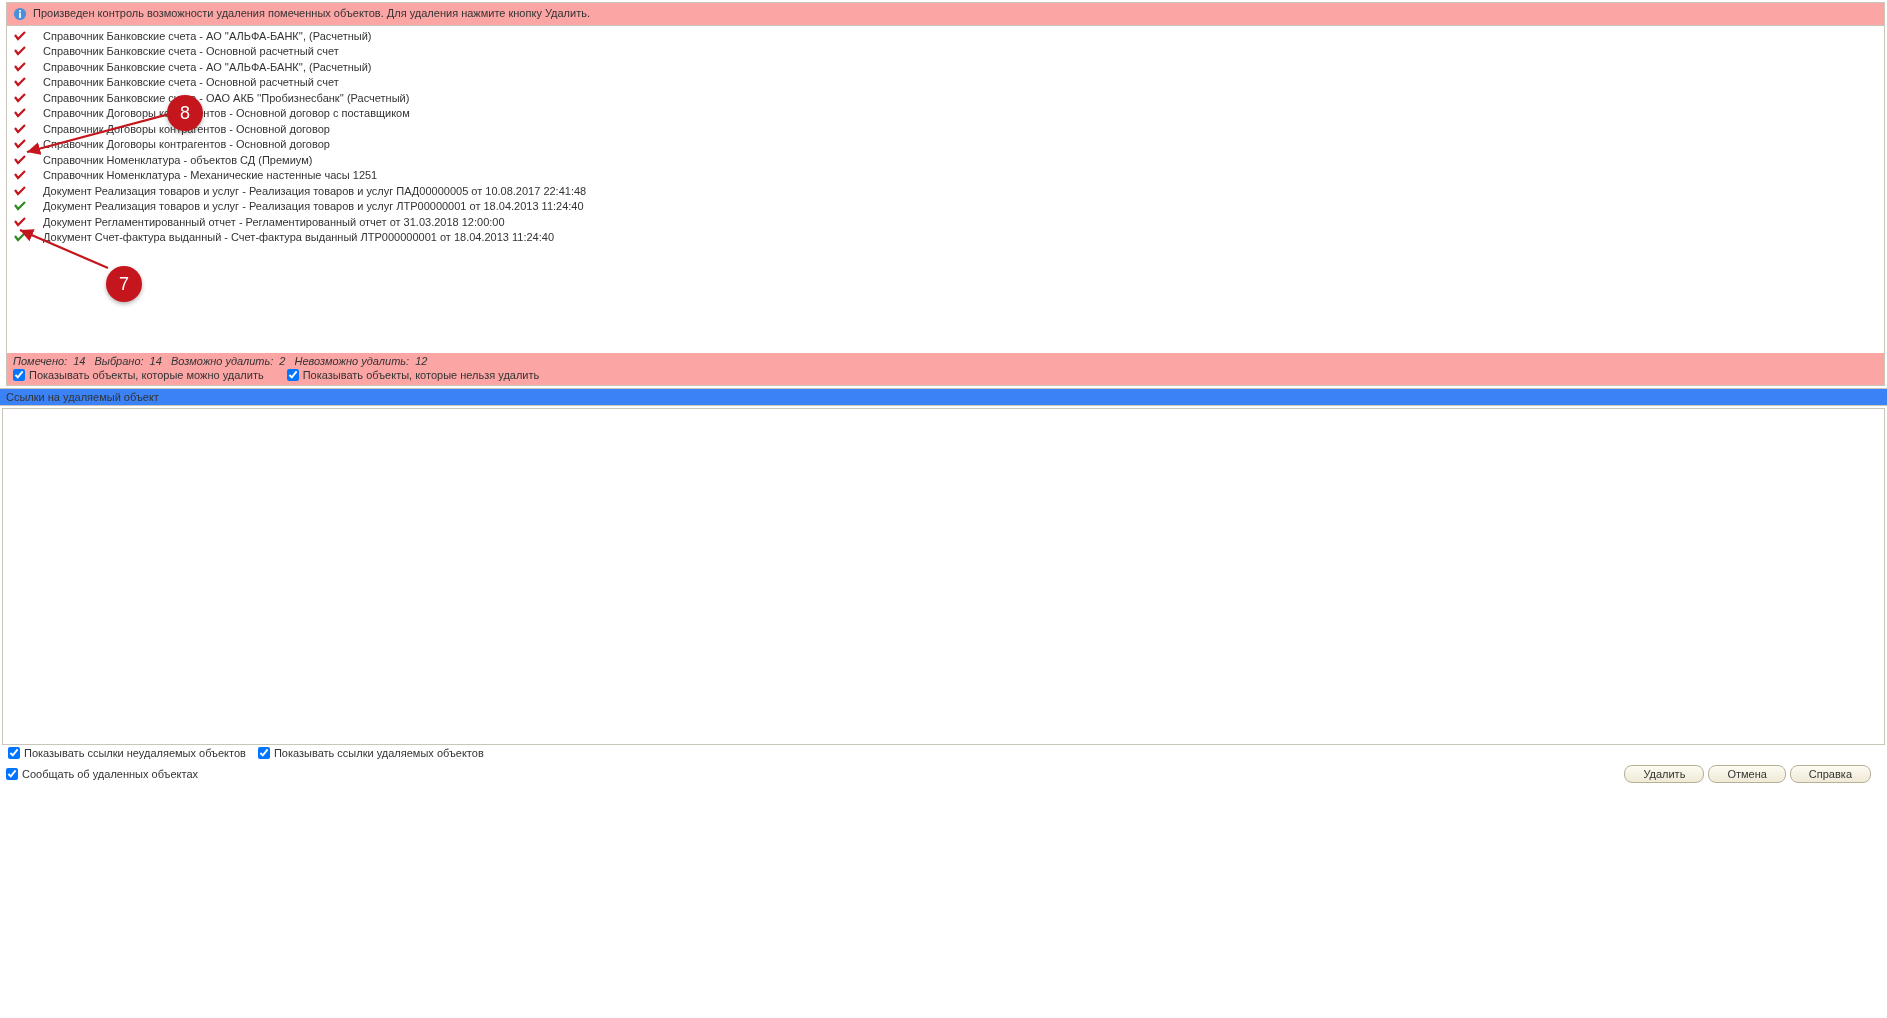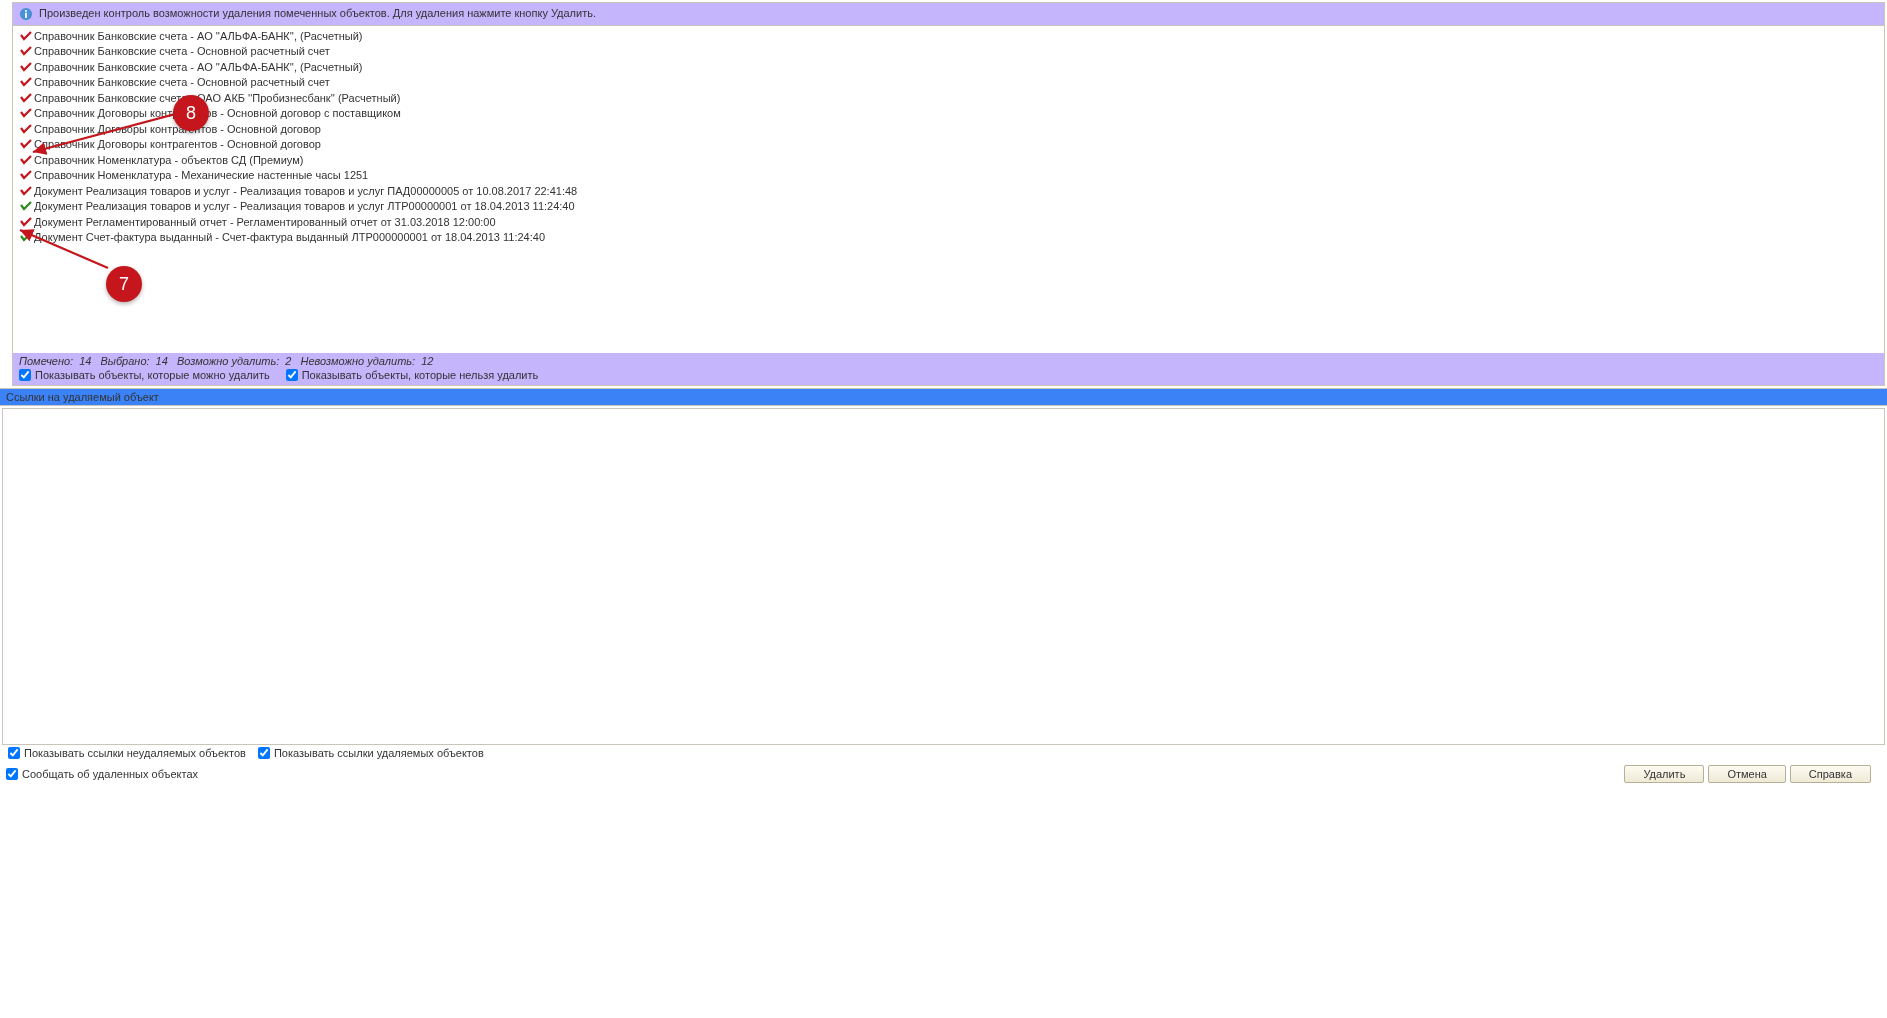--- a/index.html
+++ b/index.html
@@ -1,38 +1,38 @@
 <!DOCTYPE html>
 <html><head>
 <meta charset="utf-8">
 <style>
   html,body{margin:0;padding:0;font-family:Arial,Tahoma,sans-serif;font-size:11px;color:#333;background:#fff;}
-  .panel-top{border:1px solid #c9c5b8;background:#c4b5fd;margin:2px 2px 0 12px;}
+  .panel-top{border:1px solid #c9c5b8;background:#fca5a5;margin:2px 2px 0 6px;}
   .info-bar{display:flex;align-items:flex-start;padding:4px 6px;gap:6px;}
   .info-icon svg{width:14px;height:14px;display:block;}
   .info-text{color:#333;line-height:1.25;}
   .obj-list{background:#fff;border-top:1px solid #c9c5b8;padding:2px 0 2px 0;height:323px;overflow:auto;}
-  .obj-row{display:flex;align-items:center;gap:1px;padding:0 6px;height:15.5px;position:relative;z-index:1;}
+  .obj-row{display:flex;align-items:center;gap:16px;padding:0 6px;height:15.5px;position:relative;z-index:1;}
   .obj-row .mark{width:14px;height:12px;display:flex;align-items:center;justify-content:center;flex:0 0 14px;}
   .obj-row .mark svg{width:12px;height:10px;display:block;}
   .obj-text{white-space:nowrap;}
   .summary{padding:2px 0 0 6px;color:#333;font-style:italic;}
   .summary span{margin-right:6px;}
-  .chk-row{padding:2px 6px 4px 6px;display:flex;gap:16px;align-items:center;}
+  .chk-row{padding:2px 6px 4px 6px;display:flex;gap:23px;align-items:center;}
   .chk{display:flex;align-items:center;gap:4px;}
   .chk input{margin:0;width:12px;height:12px;}
   .section-title{border-top:1px solid #c9c5b8;border-bottom:1px solid #c9c5b8;background:#3b82f6;padding:2px 6px;margin-top:2px;}
   .refs-body{background:#fff;border:1px solid #c9c5b8;margin:2px 2px 0 2px;height:335px;overflow:auto;}
   .bottom-block{margin:0 2px;}
   .bottom-summary{padding:2px 6px 0 6px;}
   .bottom-chk-row{padding:2px 6px 4px 6px;display:flex;gap:12px;align-items:flex-start;}
   .footer{display:flex;align-items:center;justify-content:space-between;padding:0 16px 2px 2px;margin-top:2px;}
   .footer-left{display:flex;align-items:center;gap:4px;padding-left:4px;}
   .footer-right{display:flex;gap:4px;}
-  .btn{background:linear-gradient(#fdfbf2,#efe9d6);border:1px solid #b7b096;padding:2px 18px;font-family:inherit;font-size:11px;color:#333;border-radius:2px;cursor:pointer;}
+  .btn{background:linear-gradient(#fdfbf2,#efe9d6);border:1px solid #b7b096;padding:2px 18px;font-family:inherit;font-size:11px;color:#333;border-radius:8px;cursor:pointer;}
   .badge{width:36px;height:36px;border-radius:50%;background:#c4161c;color:#fff;display:flex;align-items:center;justify-content:center;font-size:18px;font-family:Arial;position:absolute;z-index:3;box-shadow:0 2px 4px rgba(0,0,0,0.3);}
   .arrow{position:absolute;z-index:2;}
 </style>
 </head>
 <body>
 
 <div class="panel-top">
   <div class="info-bar">
     <span class="info-icon">
       <svg viewBox="0 0 16 16">

